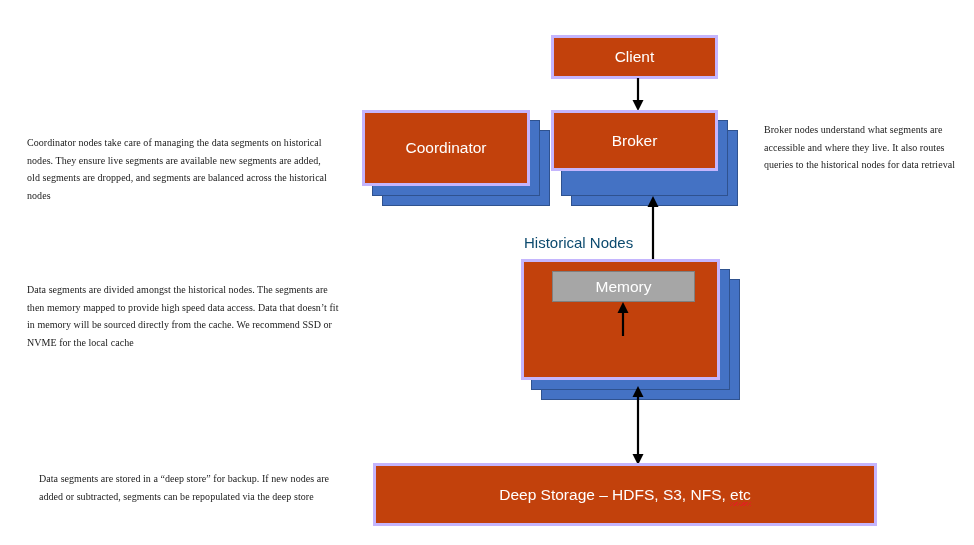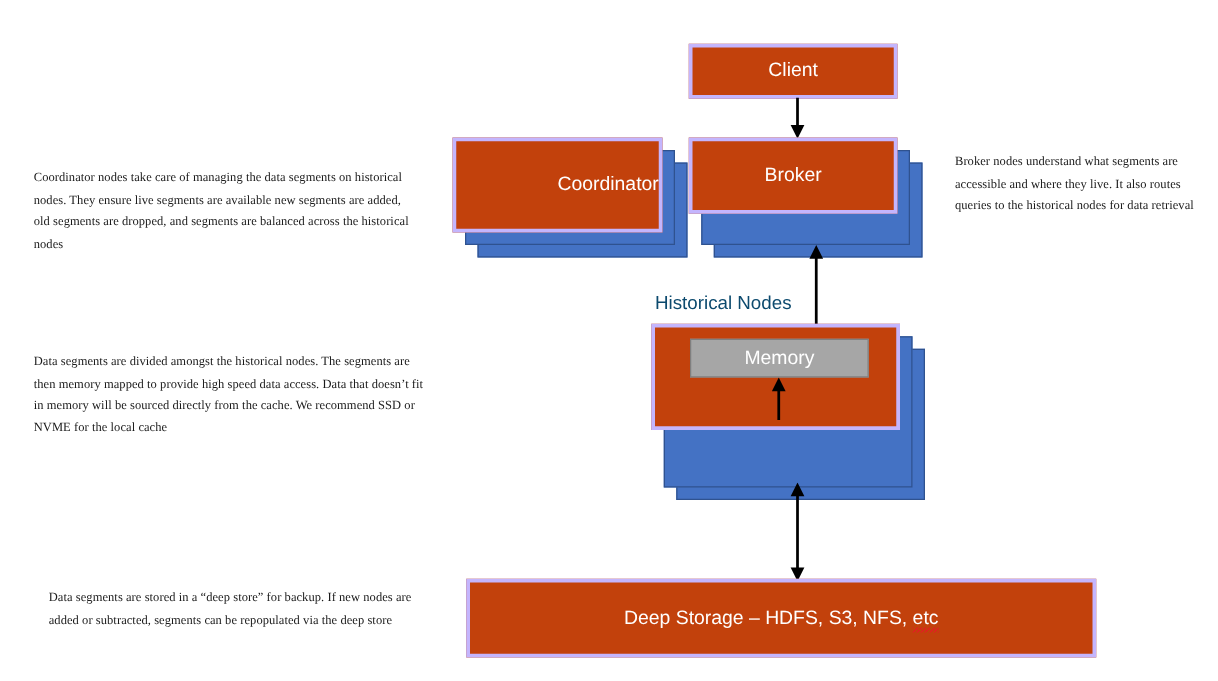--- a/index.html
+++ b/index.html
@@ -113,21 +113,21 @@
   </div>
 
   <svg class="arrow" style="left:628px; top:78px;" width="22" height="34">
     <line x1="10" y1="0" x2="10" y2="25" stroke="#000000" stroke-width="2.2"></line>
     <polygon points="10,33 4.5,22 15.5,22" fill="#000000"></polygon>
   </svg>
 
   <div class="stack" style="left:362px; top:110px; width:190px; height:98px;">
     <div class="shadowlayer" style="left:20px; top:20px; width:168px; height:76px;"></div>
     <div class="shadowlayer" style="left:10px; top:10px; width:168px; height:76px;"></div>
-    <div class="nodebox" style="left:0px; top:0px; width:168px; height:76px;justify-content:flex-end;">
+    <div class="nodebox" style="left:0px; top:0px; width:168px; height:76px;">
       <span>Coordinator</span>
     </div>
   </div>
 
   <div class="stack" style="left:551px; top:110px; width:190px; height:98px;">
     <div class="shadowlayer" style="left:20px; top:20px; width:167px; height:76px;"></div>
     <div class="shadowlayer" style="left:10px; top:10px; width:167px; height:76px;"></div>
     <div class="nodebox" style="left:0px; top:0px; width:167px; height:61px;justify-content:center;">
       <span>Broker</span>
     </div>
@@ -136,21 +136,21 @@
   <svg class="arrow" style="left:643px; top:196px;" width="22" height="66">
     <line x1="10" y1="66" x2="10" y2="9" stroke="#000000" stroke-width="2.2"></line>
     <polygon points="10,0 4.5,11 15.5,11" fill="#000000"></polygon>
   </svg>
 
   <div class="grouplabel" style="left:524px; top:234px;">Historical Nodes</div>
 
   <div class="stack" style="left:521px; top:259px; width:220px; height:142px;">
     <div class="shadowlayer" style="left:20px; top:20px; width:199px; height:121px;"></div>
     <div class="shadowlayer" style="left:10px; top:10px; width:199px; height:121px;"></div>
-    <div class="nodebox" style="left:0px; top:0px; width:199px; height:85px; display:block;">
+    <div class="nodebox" style="left:0px; top:0px; width:199px; height:121px; display:block;">
 
       <div class="graybox" style="left:28px; top:9px; width:143px; height:31px;">
         <span>Memory</span>
       </div>
 
       <svg class="arrow" style="left:89px; top:40px;" width="22" height="34">
         <line x1="10" y1="34" x2="10" y2="9" stroke="#000000" stroke-width="2.2"></line>
         <polygon points="10,0 4.5,11 15.5,11" fill="#000000"></polygon>
       </svg>
 

